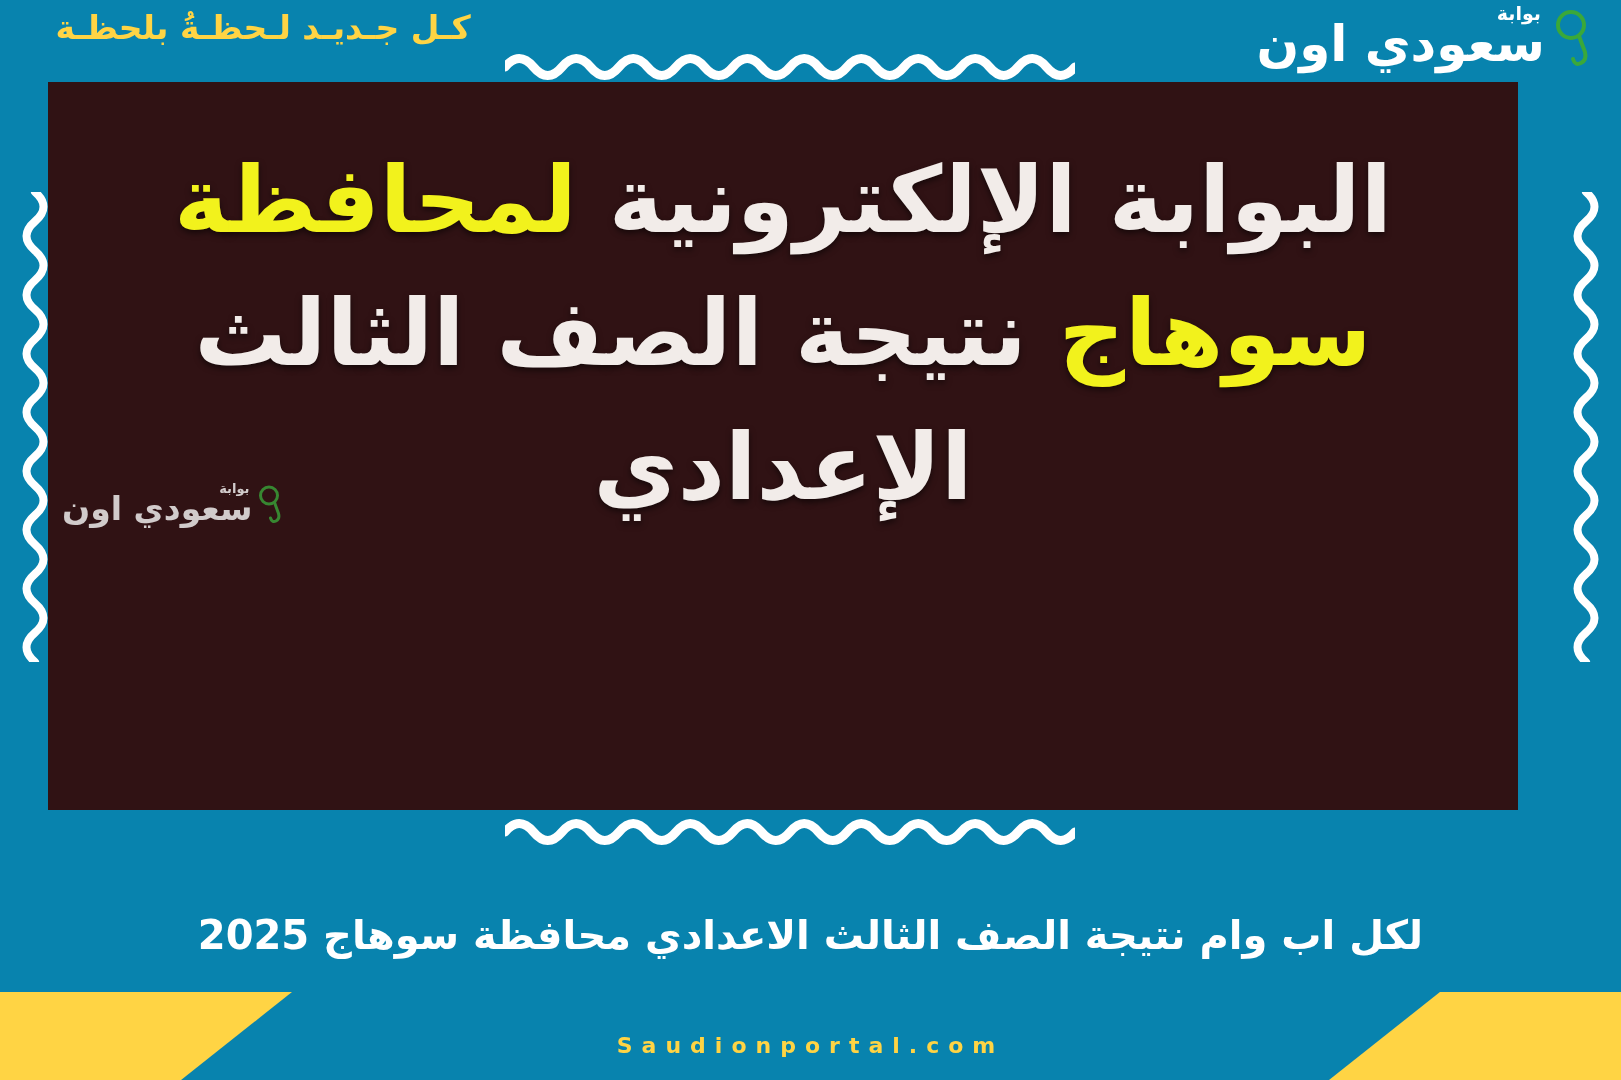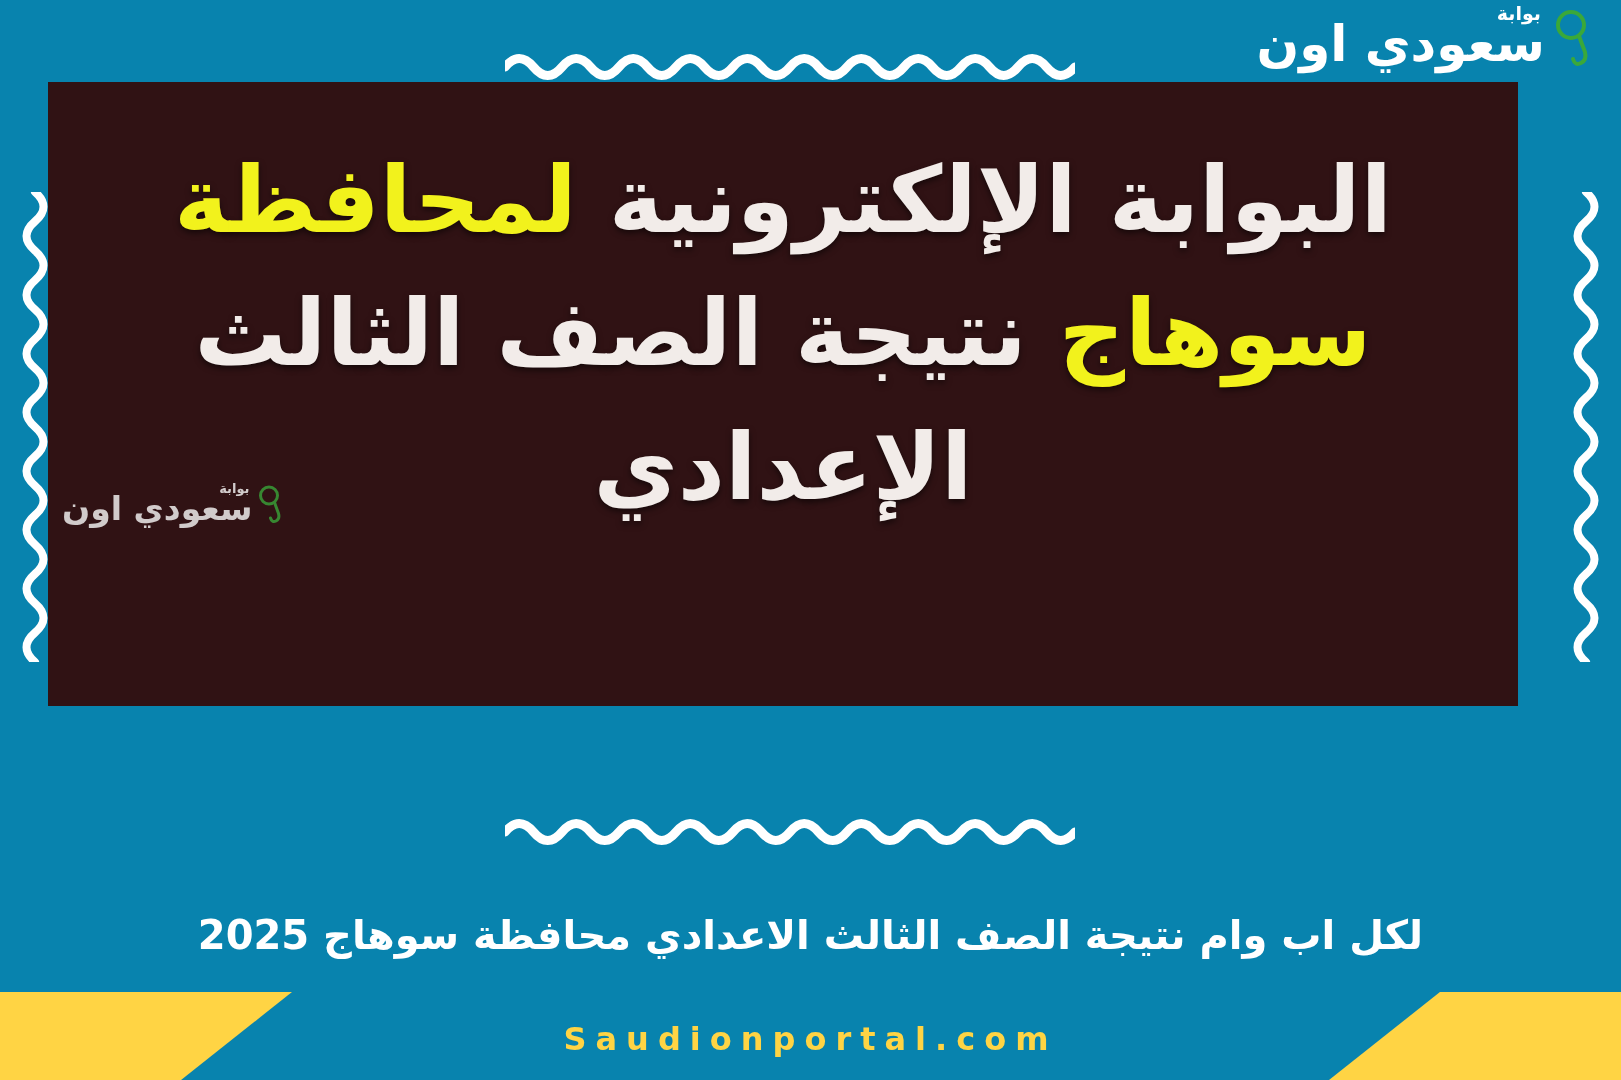--- a/index.html
+++ b/index.html
@@ -89,21 +89,21 @@
     height:470px;
     z-index:5;
   }
   .wave-left  { left:18px;  top:192px; }
   .wave-right { right:18px; top:192px; }
 
   
   .card {
     position:absolute;
     left:48px; top:82px;
-    width:1470px; height:624px;
+    width:1470px; height:728px;
     background:#301214;
     z-index:2;
     overflow:hidden;
   }
 
   .headline {
     position:absolute;
     top:52px; left:0; right:0;
     padding:0 60px;
     direction:rtl;
@@ -176,31 +176,32 @@
 
   
   .footer-url {
     position:absolute;
     left:0; right:0;
     bottom:22px;
     text-align:center;
     color:#FFD444;
     font-family:"DejaVu Sans", sans-serif;
     font-weight:bold;
-    font-size:32px;
+    font-size:22px;
     letter-spacing:9px;
     direction:ltr;
     z-index:7;
   }
 </style>
 </head>
 <body>
 
 <div id="page">
 
+  <div class="top-tagline">كـل جـديـد لـحظـةُ بلحظـة</div>
 
   <div class="brand">
     <div class="brand-textblock">
       <span class="brand-small">بوابة</span>
       <span class="brand-main">سعودي اون</span>
     </div>
     <span class="magnifier">
       <svg viewBox="0 0 46 62" width="46" height="62" aria-hidden="true">
         <circle cx="20" cy="19" r="13" fill="none" stroke="#3aa83a" stroke-width="4"></circle>
         <path d="M28 30 L34 46 Q36 54 30 57 Q24 60 22 53" fill="none" stroke="#3aa83a" stroke-width="4" stroke-linecap="round"></path>

